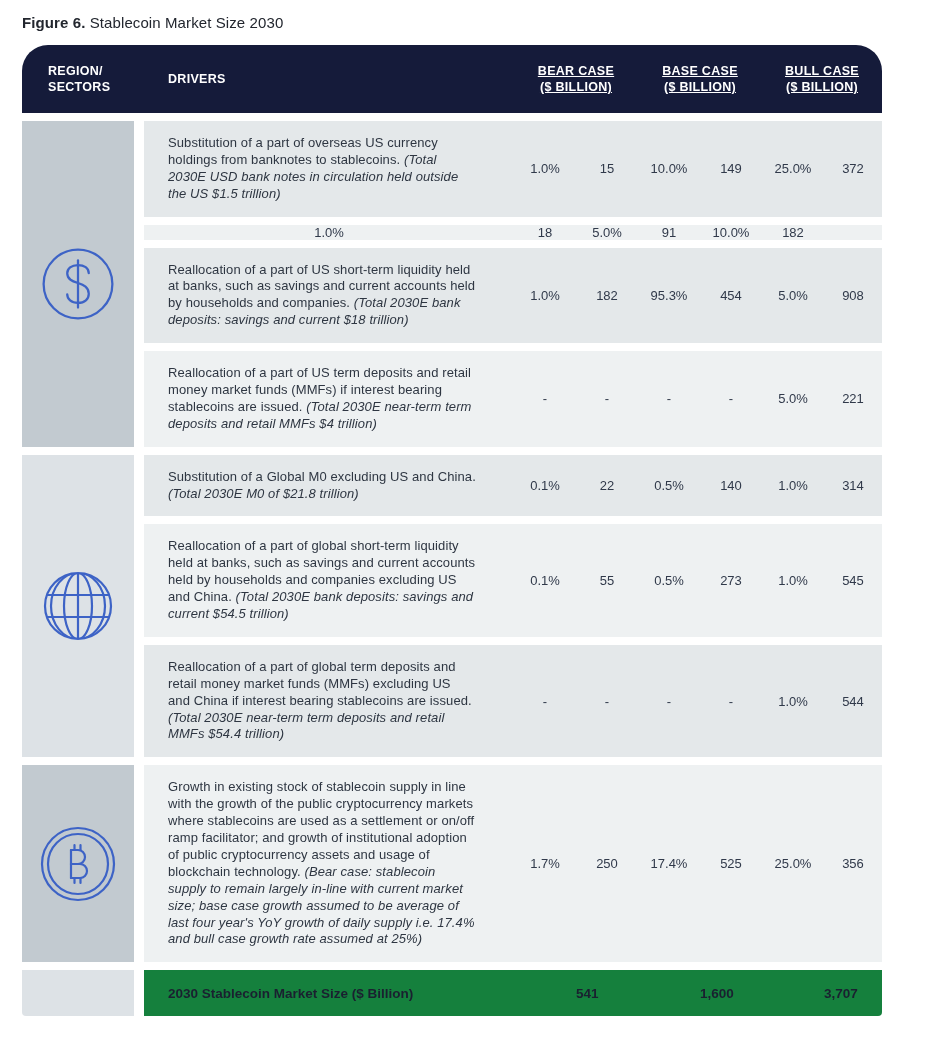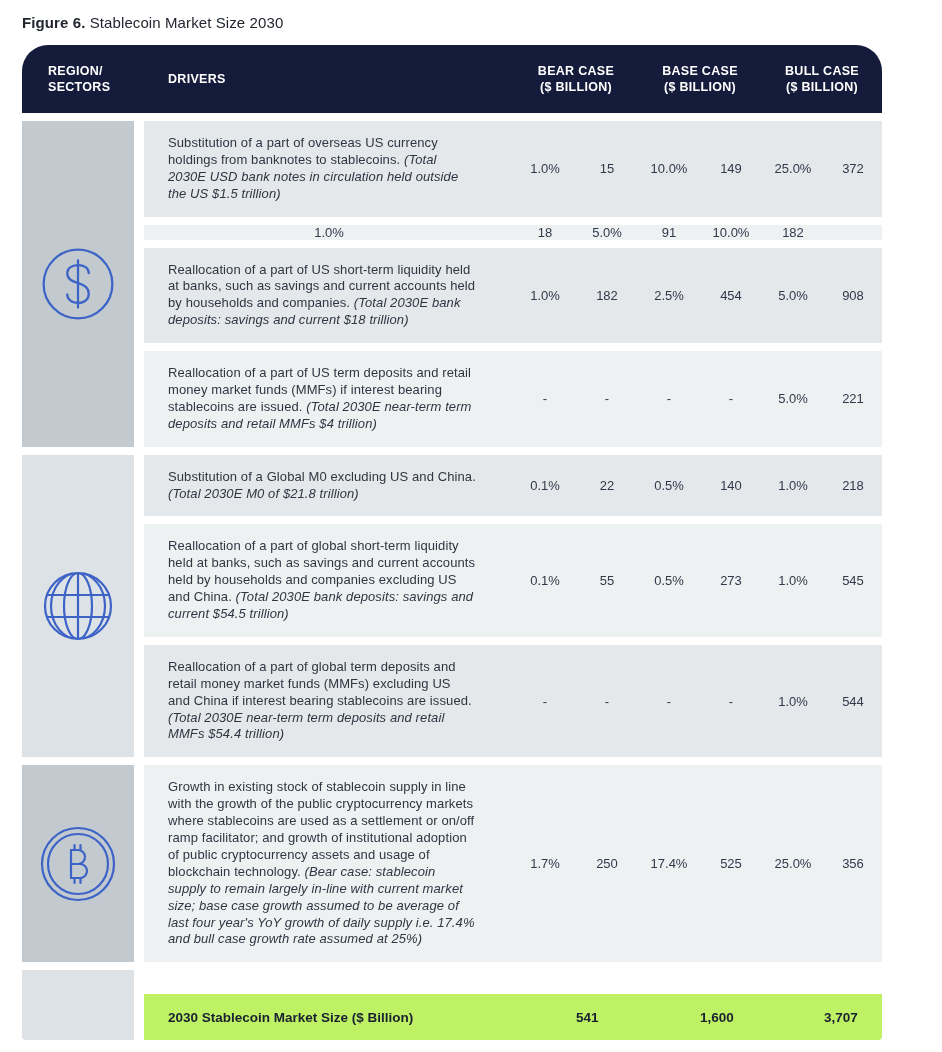--- a/index.html
+++ b/index.html
@@ -15,21 +15,21 @@
 
   
   .thead {
     background:#151b3a; color:#ffffff; border-radius:26px 26px 0 0;
     display:grid; grid-template-columns:112px 10px 1fr 124px 124px 120px;
     align-items:center; height:68px; margin-bottom:8px;
   }
   .th { font-weight:700; font-size:12.5px; line-height:1.3; letter-spacing:.3px; }
   .th.region { padding-left:26px; }
   .th.drivers { padding-left:24px; }
-  .th.case { text-align:center; }
+  .th.case { text-align:center;text-decoration:underline; }
   .th .l2 { display:block; font-weight:700; }
 
   
   .section { display:grid; grid-template-columns:112px 10px 1fr; margin-bottom:8px; }
   .side { display:flex; align-items:center; justify-content:center; }
   .side.dark { background:#c2cad0; }
   .side.light { background:#dde2e6; }
   .rows { display:flex; flex-direction:column; gap:8px; }
 
   .row {
@@ -40,21 +40,21 @@
   .row.light { background:#eef1f2; }
 
   .cell.drivers {
     padding:14px 38px 14px 24px; font-size:13px; line-height:1.3;
     color:#2e3642; letter-spacing:.1px;
   }
   .cell.drivers .note { font-style:italic;margin-top:8px; }
   .cell.val { text-align:center; font-size:13px; color:#30394a; }
 
   
-  .row.total { background:#bef264; min-height:46px; border-radius:0 0 4px 0;margin-top:24px; }
+  .row.total { background:#15803d; min-height:46px; border-radius:0 0 4px 0; }
   .row.total .label { padding:13px 10px 13px 24px; font-size:13.5px; font-weight:700; color:#1a2030; }
   .total-val { grid-column:span 2; padding-left:62px; font-size:13.5px; font-weight:700; color:#1a2030; }
   .side.total-side { border-radius:0 0 0 4px; }
 
   
   .icon svg { display:block; }
 </style>
 </head>
 <body>
 
@@ -116,21 +116,21 @@
           <div class="cell val">5.0%</div>
           <div class="cell val">91</div>
           <div class="cell val">10.0%</div>
           <div class="cell val">182</div>
         </div>
 
         <div class="row gray">
           <div class="cell drivers"><span>Reallocation of a part of US short-term liquidity held at banks, such as savings and current accounts held by households and companies. </span><em class="note">(Total 2030E bank deposits: savings and current $18 trillion)</em></div>
           <div class="cell val">1.0%</div>
           <div class="cell val">182</div>
-          <div class="cell val">2.5%</div>
+          <div class="cell val">95.3%</div>
           <div class="cell val">454</div>
           <div class="cell val">5.0%</div>
           <div class="cell val">908</div>
         </div>
 
         <div class="row light">
           <div class="cell drivers"><span>Reallocation of a part of US term deposits and retail money market funds (MMFs) if interest bearing stablecoins are issued. </span><em class="note">(Total 2030E near-term term deposits and retail MMFs $4 trillion)</em></div>
           <div class="cell val">-</div>
           <div class="cell val">-</div>
           <div class="cell val">-</div>
@@ -165,21 +165,21 @@
       <div></div>
       <div class="rows">
 
         <div class="row gray">
           <div class="cell drivers"><span>Substitution of a Global M0 excluding US and China. </span><em class="note">(Total 2030E M0 of $21.8 trillion)</em></div>
           <div class="cell val">0.1%</div>
           <div class="cell val">22</div>
           <div class="cell val">0.5%</div>
           <div class="cell val">140</div>
           <div class="cell val">1.0%</div>
-          <div class="cell val">218</div>
+          <div class="cell val">314</div>
         </div>
 
         <div class="row light">
           <div class="cell drivers"><span>Reallocation of a part of global short-term liquidity held at banks, such as savings and current accounts held by households and companies excluding US and China. </span><em class="note">(Total 2030E bank deposits: savings and current $54.5 trillion)</em></div>
           <div class="cell val">0.1%</div>
           <div class="cell val">55</div>
           <div class="cell val">0.5%</div>
           <div class="cell val">273</div>
           <div class="cell val">1.0%</div>
           <div class="cell val">545</div>

